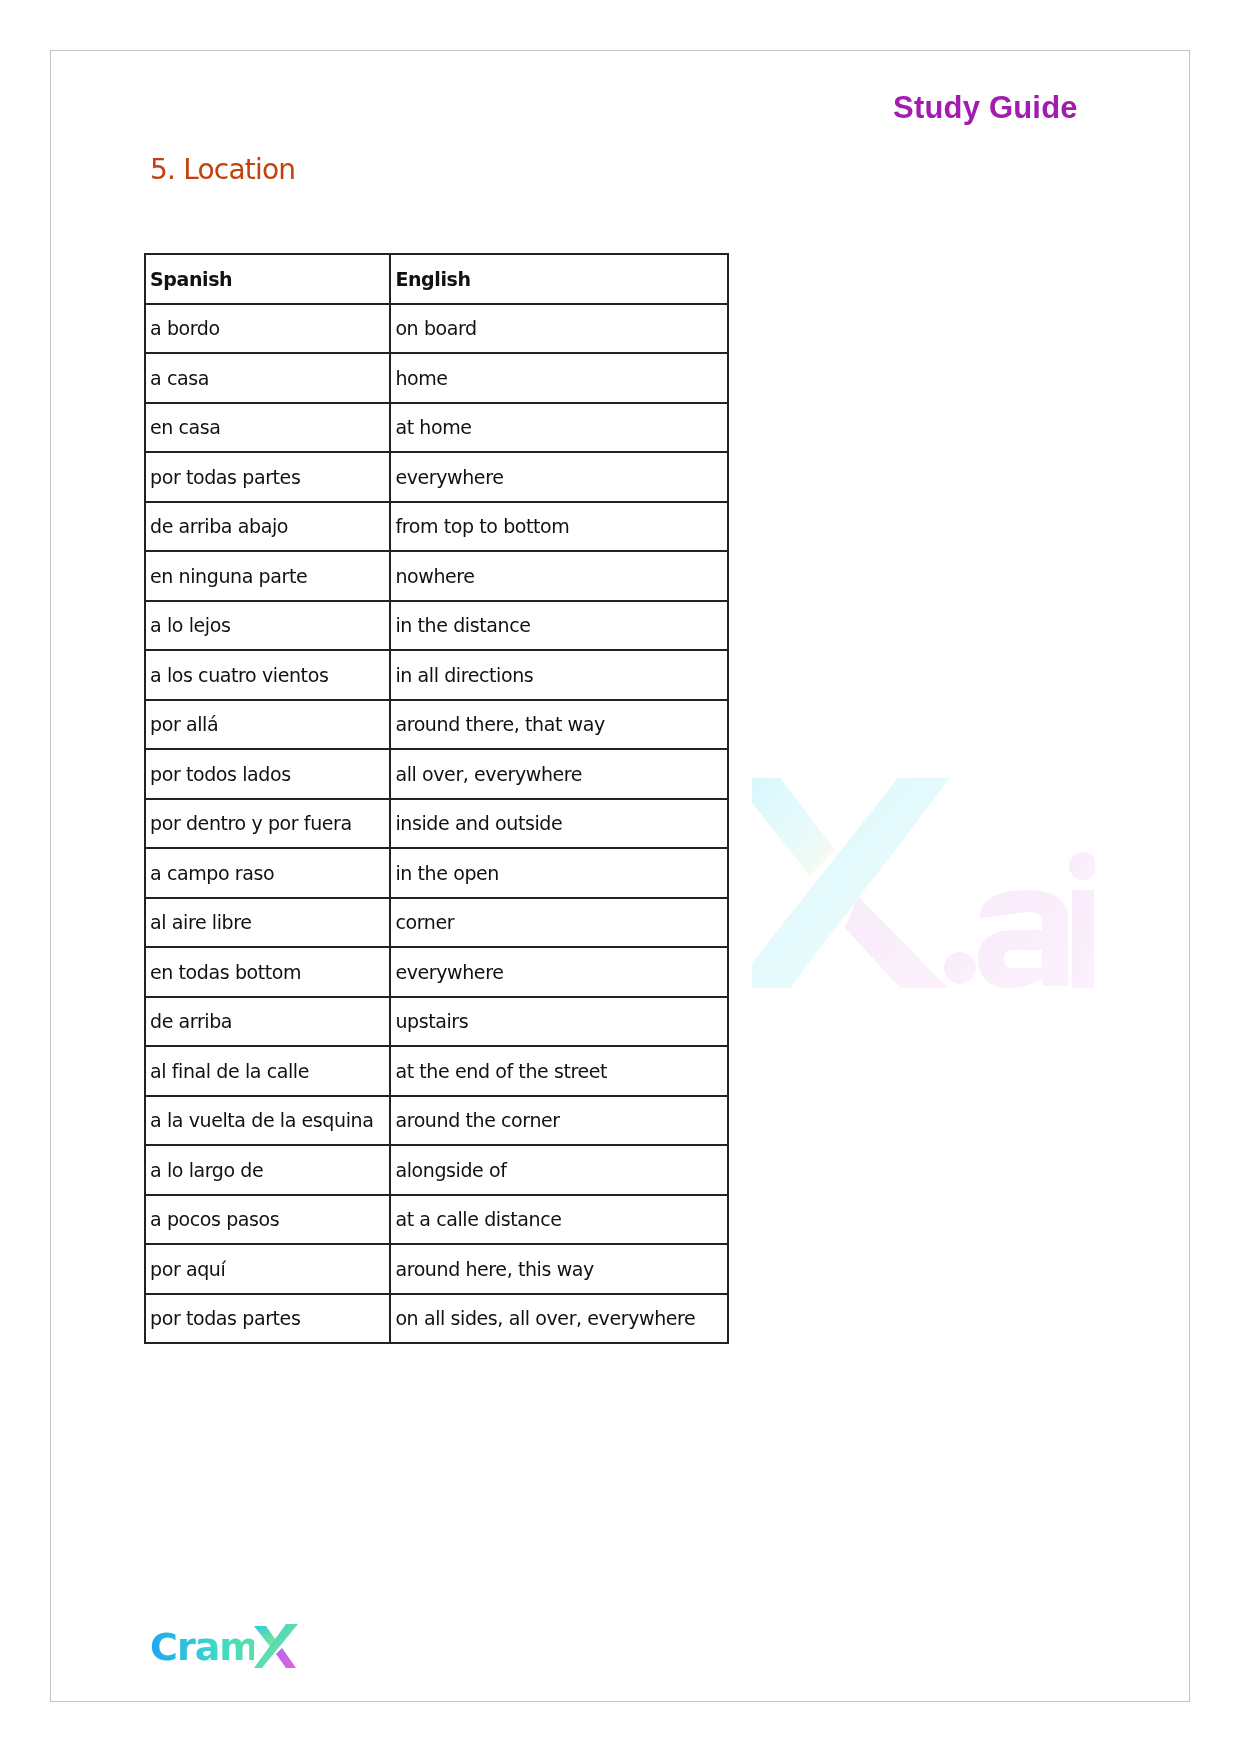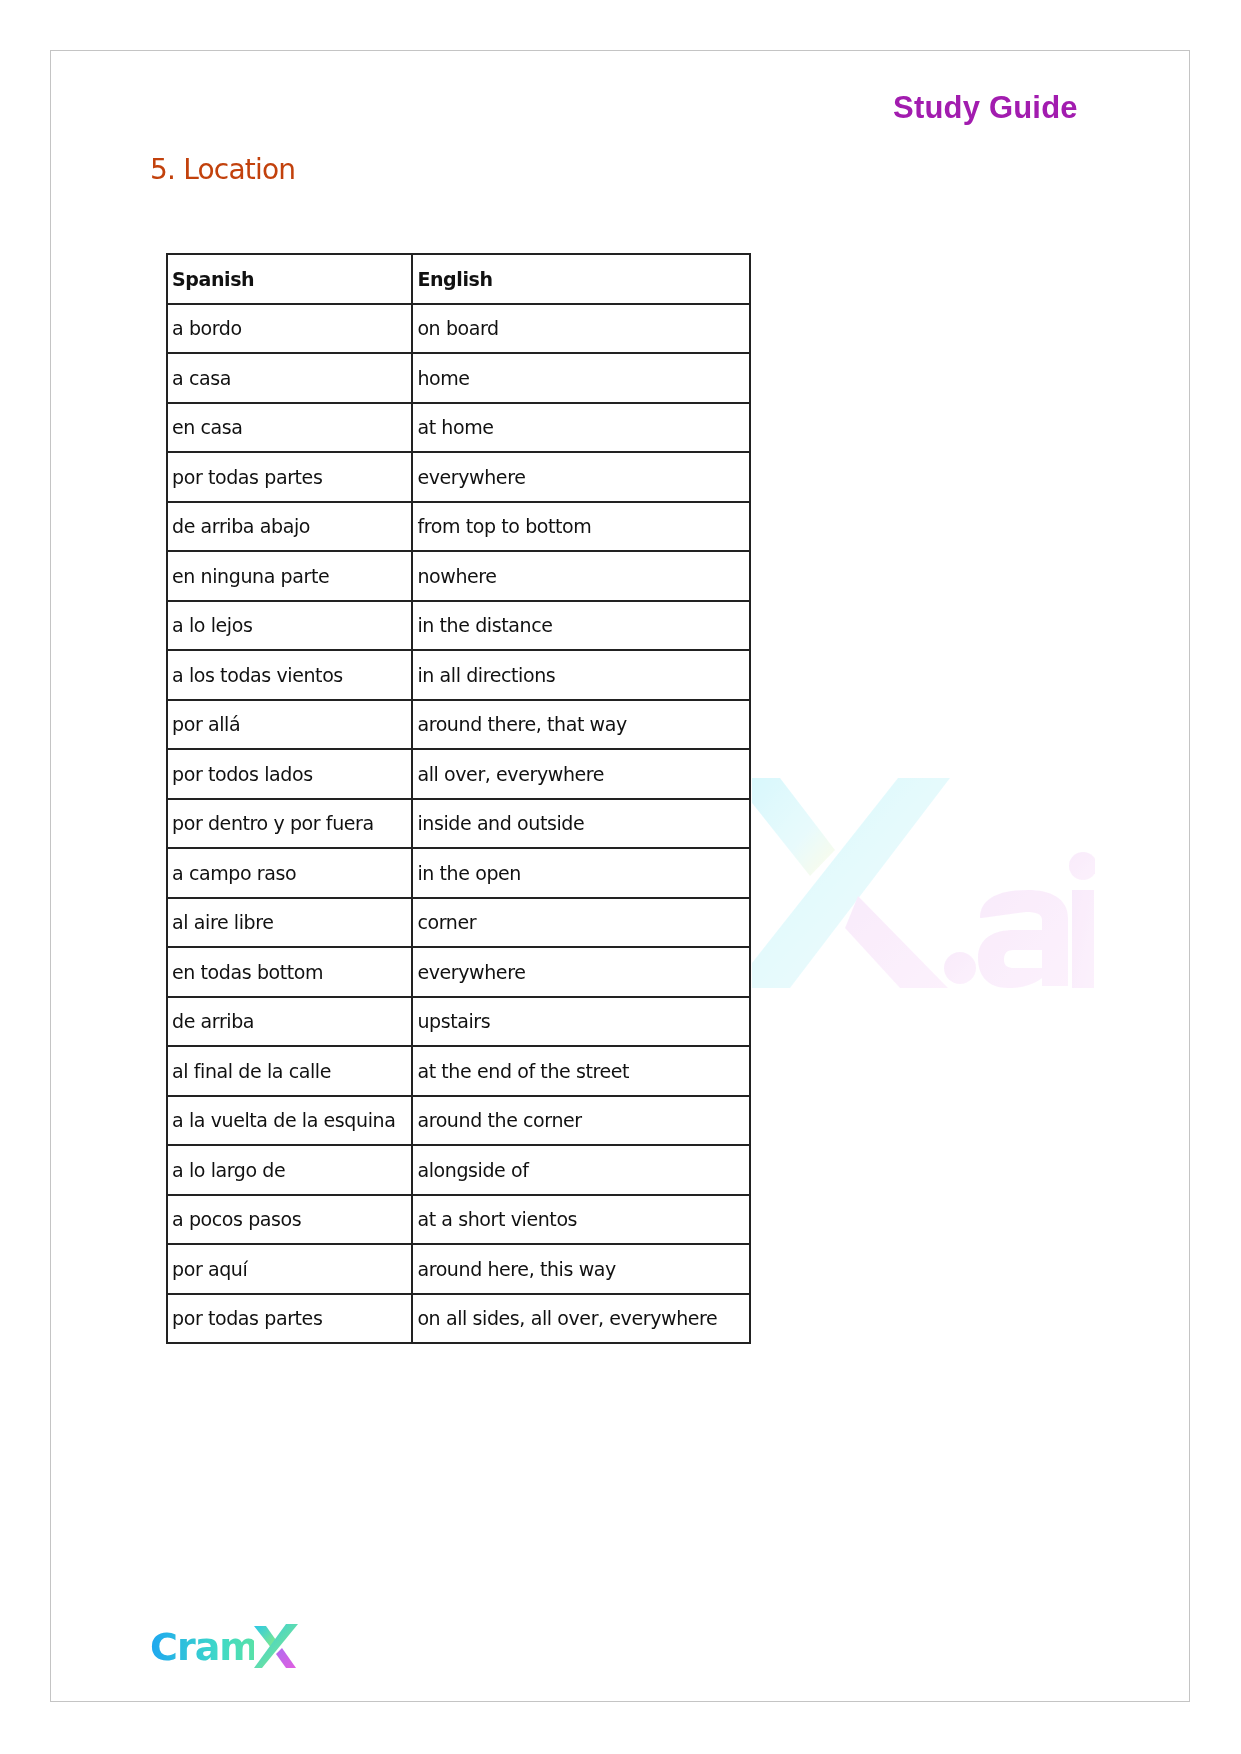--- a/index.html
+++ b/index.html
@@ -4,21 +4,21 @@
 <style>
   html, body { margin: 0; padding: 0; background: #ffffff; }
   body { width: 1241px; height: 1754px; position: relative; overflow: hidden;
          font-family: "Liberation Sans", sans-serif; }
   .page { position: absolute; left: 50px; top: 50px; width: 1140px; height: 1652px;
           border: 1px solid #c4c4c4; box-sizing: border-box; background: #fff; }
   .doc-header { position: absolute; left: 893px; top: 90px; font-size: 31px; font-weight: bold;
                 color: #a21caf; font-family: "Liberation Sans", sans-serif; letter-spacing: 0.2px; }
   .section-title { position: absolute; left: 150px; top: 153px; font-size: 28px; color: #c2410c;
                    font-family: "DejaVu Sans", sans-serif; font-weight: normal; letter-spacing: -0.8px; }
-  table.vocab { position: absolute; left: 166px; top: 253px; width: 585px; border-collapse: collapse;
+  table.vocab { position: absolute; left: 144px; top: 253px; width: 585px; border-collapse: collapse;
                 font-family: "DejaVu Sans", sans-serif; font-size: 19px; color: #111; letter-spacing: -0.4px; }
   table.vocab td, table.vocab th { border: 2px solid #222; height: 47.5px; padding: 0 4px;
                 text-align: left; vertical-align: middle; white-space: nowrap; }
   table.vocab th { font-weight: bold; }
   table.vocab col.c1 { width: 246px; }
   table.vocab col.c2 { width: 339px; }
   .watermark { position: absolute; left: 750px; top: 758px; width: 345px; height: 235px; opacity: 0.55; }
   .logo { position: absolute; left: 150px; top: 1618px; width: 150px; height: 52px; }
 </style>
 </head>
@@ -85,21 +85,21 @@
       </tr>
     <tr>
         <td>en ninguna parte</td>
         <td>nowhere</td>
       </tr>
     <tr>
         <td>a lo lejos</td>
         <td>in the distance</td>
       </tr>
     <tr>
-        <td>a los todas vientos</td>
+        <td>a los cuatro vientos</td>
         <td>in all directions</td>
       </tr>
     <tr>
         <td>por allá</td>
         <td>around there, that way</td>
       </tr>
     <tr>
         <td>por todos lados</td>
         <td>all over, everywhere</td>
       </tr>
@@ -130,21 +130,21 @@
     <tr>
         <td>a la vuelta de la esquina</td>
         <td>around the corner</td>
       </tr>
     <tr>
         <td>a lo largo de</td>
         <td>alongside of</td>
       </tr>
     <tr>
         <td>a pocos pasos</td>
-        <td>at a short vientos</td>
+        <td>at a calle distance</td>
       </tr>
     <tr>
         <td>por aquí</td>
         <td>around here, this way</td>
       </tr>
     <tr>
         <td>por todas partes</td>
         <td>on all sides, all over, everywhere</td>
       </tr>
   </tbody>

